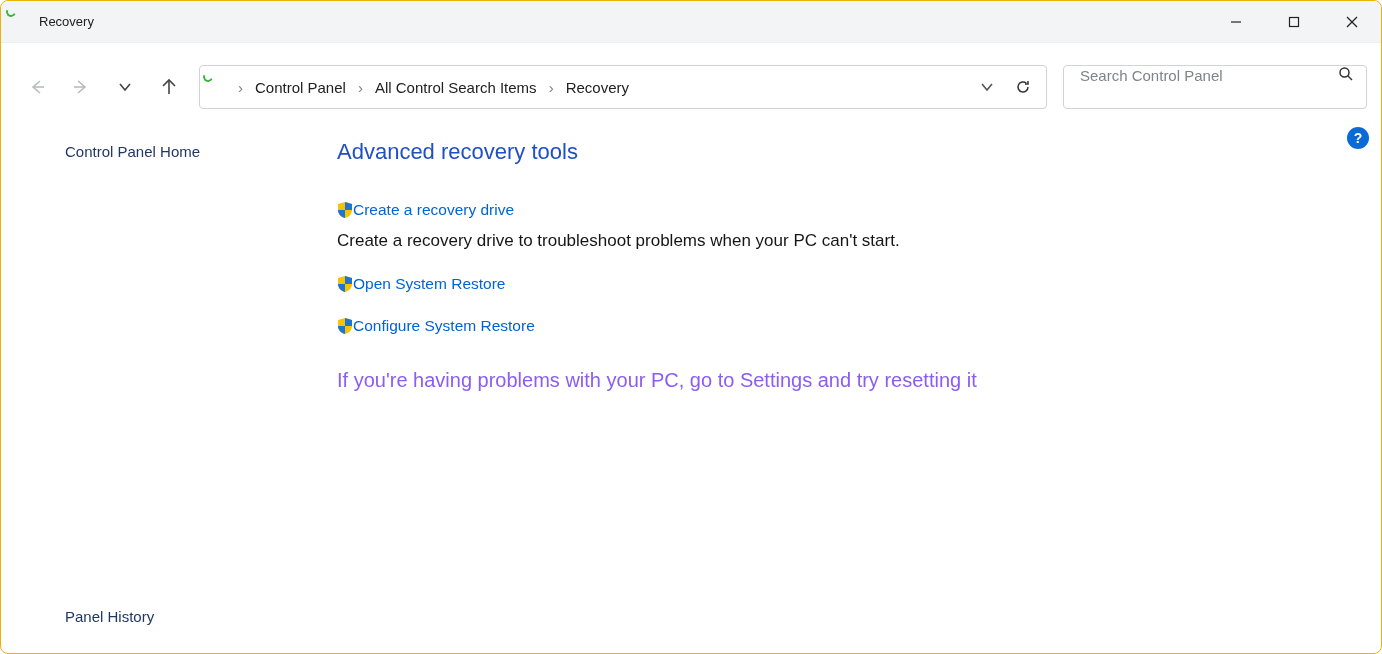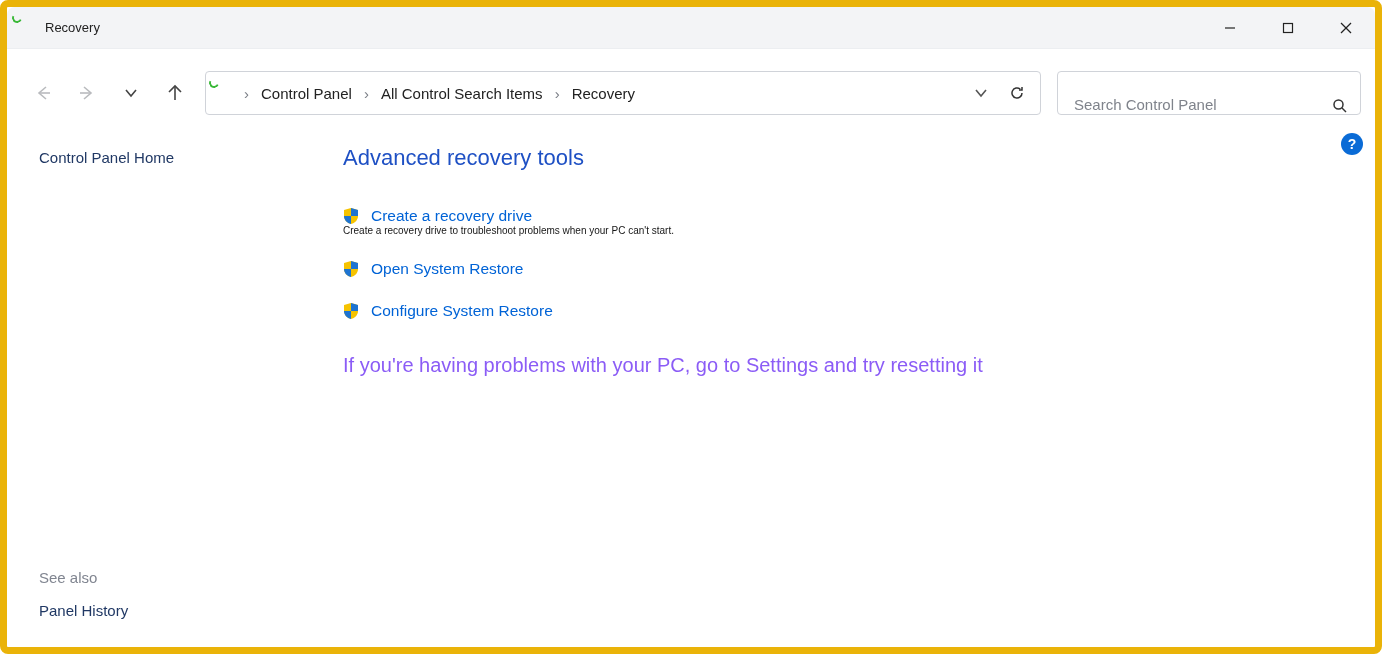--- a/index.html
+++ b/index.html
@@ -5,21 +5,21 @@
   * { box-sizing: border-box; }
   html, body {
     margin: 0; padding: 0;
     width: 1382px; height: 654px;
     font-family: "Segoe UI", Arial, sans-serif;
     background: #fff;
     overflow: hidden;
   }
   .window {
     width: 1382px; height: 654px;
-    border: 7px solid #eab308;
+    border: 1px solid #eab308;
     border-radius: 8px;
     background: #fff;
     display: flex; flex-direction: column;
     position: relative;
   }
   
   .titlebar {
     height: 42px;
     background: #f3f4f6;
     display: flex; align-items: center;
@@ -75,68 +75,68 @@
   }
   .address-bar .cp-icon { width:22px; height:18px; position:relative; margin-right:2px; }
   .address-bar .spacer { flex:1; }
   .address-bar .right-icon { width:34px; display:flex; justify-content:center; color:#555; }
 
   .search-box {
     margin-left: 16px;
     width: 304px; height: 44px;
     border: 1px solid #d0d3d9;
     border-radius: 4px;
-    display: flex; align-items: flex-end;
+    display: flex; align-items: flex-start;
     padding: 0 10px 0 14px;
   }
   .search-box input {
     flex:1; border:none; outline:none;
     font-size: 15px; color:#222;
     background: transparent;
   }
   .search-box input::placeholder { color:#7f838b; }
   .search-box .mag { width:20px; display:flex; justify-content:center; color:#555; }
 
   
   .body { flex:1; display:flex; position:relative; }
   .help-badge {
     position:absolute; top:12px; right:12px;
     width:22px; height:22px; border-radius:50%;
     background:#0a6bd6; display:flex; align-items:center; justify-content:center;
     color:#fff; font-size:14px; font-weight:600;
   }
   .sidebar {
     width: 318px;
-    padding: 28px 0 0 32px;
+    padding: 28px 0 0 64px;
     display:flex; flex-direction:column;
     font-size: 15px;
   }
   .sidebar .cp-home { color:#203864; }
   .sidebar .see-also-block { margin-top:auto; padding-bottom: 28px; }
   .sidebar .see-also { color:#808590; margin-bottom: 16px; }
   .sidebar .file-history { color:#203864; }
 
   .content {
     flex:1;
     padding: 24px 40px 0 18px;
   }
   .content h1 {
     margin: 0 0 36px 0;
     font-size: 22px; font-weight: 400;
     color: #1E50C4;
   }
   .tool { margin-bottom: 24px; }
   .tool-title {
-    display:flex; align-items:center; gap:12px;
+    display:flex; align-items:center; gap:0;
     font-size: 15.5px;
   }
   .tool-title a { color:#0063d6; }
   .tool-desc {
-    margin-top: 0;
-    font-size: 10px; color:#161616;
+    margin-top: 12px;
+    font-size: 17px; color:#161616;
   }
   .reset-link {
     margin-top: 34px;
     font-size: 20px;
     color:#8b5cf6;
   }
 
   
   .cp-iconbox {
     position:relative; width:18px; height:14px;
@@ -247,21 +247,20 @@
       </span>
     </div>
   </div>
 
   <div class="body">
     <div class="help-badge">?</div>
 
     <div class="sidebar">
       <div class="cp-home">Control Panel Home</div>
       <div class="see-also-block">
-        <div class="see-also">See also</div>
         <div class="file-history">Panel History</div>
       </div>
     </div>
 
     <div class="content">
       <h1>Advanced recovery tools</h1>
 
       <div class="tool">
         <div class="tool-title">
           <span class="shield">

